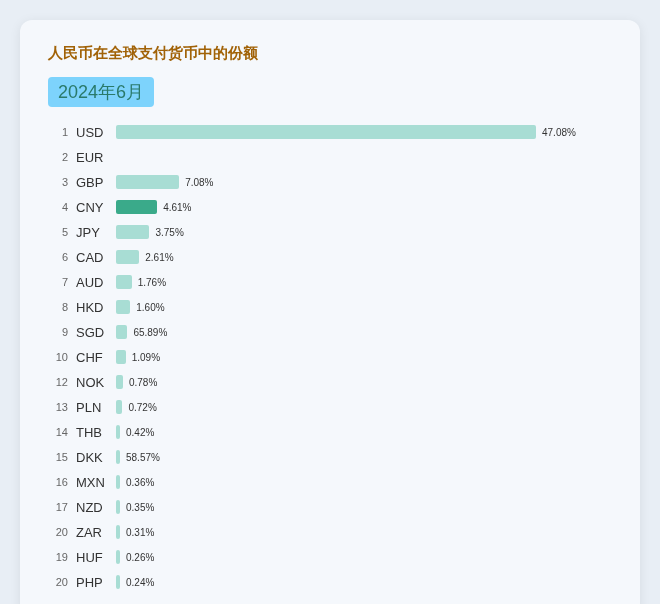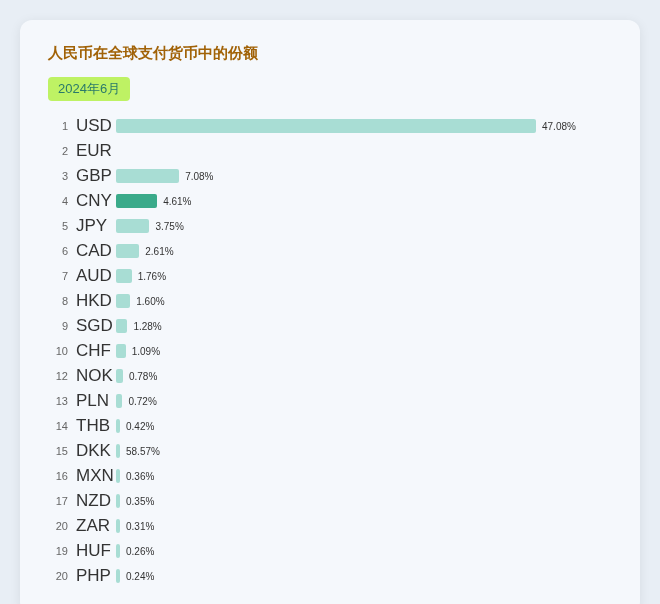--- a/index.html
+++ b/index.html
@@ -19,23 +19,23 @@
       width: 620px;
       box-shadow: 0 2px 12px rgba(0,0,0,0.08);
     }
     .card-title {
       font-size: 15px;
       font-weight: 600;
       color: #a16207;
       margin-bottom: 14px;
     }
     .period-label {
-      background: #bef264;
+      background: #7dd3fc;
       color: #2a7a6a;
-      font-size: 13px;
+      font-size: 18px;
       font-weight: 500;
       padding: 3px 10px;
       border-radius: 4px;
       display: inline-block;
       margin-bottom: 14px;
     }
     .chart-area {
       width: 100%;
     }
     .row {
@@ -47,21 +47,21 @@
     .rank {
       width: 20px;
       font-size: 11px;
       color: #666;
       text-align: right;
       margin-right: 8px;
       flex-shrink: 0;
     }
     .currency {
       width: 34px;
-      font-size: 17px;
+      font-size: 13px;
       color: #333;
       font-weight: 500;
       margin-right: 6px;
       flex-shrink: 0;
     }
     .bar-container {
       flex: 1;
       display: flex;
       align-items: center;
       position: relative;
@@ -148,21 +148,21 @@
         <div class="bar-container">
           <div class="bar bar-default" style="width: 14.2736px; min-width: 4px;"></div>
           <span class="bar-label">1.60%</span>
         </div>
       </div>
       <div class="row">
         <span class="rank">9</span>
         <span class="currency">SGD</span>
         <div class="bar-container">
           <div class="bar bar-default" style="width: 11.4189px; min-width: 4px;"></div>
-          <span class="bar-label">1.28%</span>
+          <span class="bar-label">65.89%</span>
         </div>
       </div>
       <div class="row">
         <span class="rank">10</span>
         <span class="currency">CHF</span>
         <div class="bar-container">
           <div class="bar bar-default" style="width: 9.72387px; min-width: 4px;"></div>
           <span class="bar-label">1.09%</span>
         </div>
       </div>

